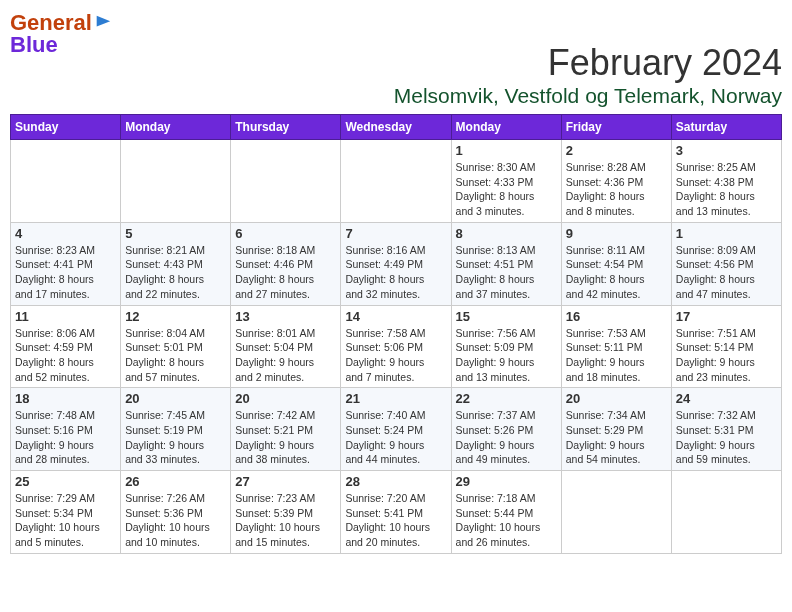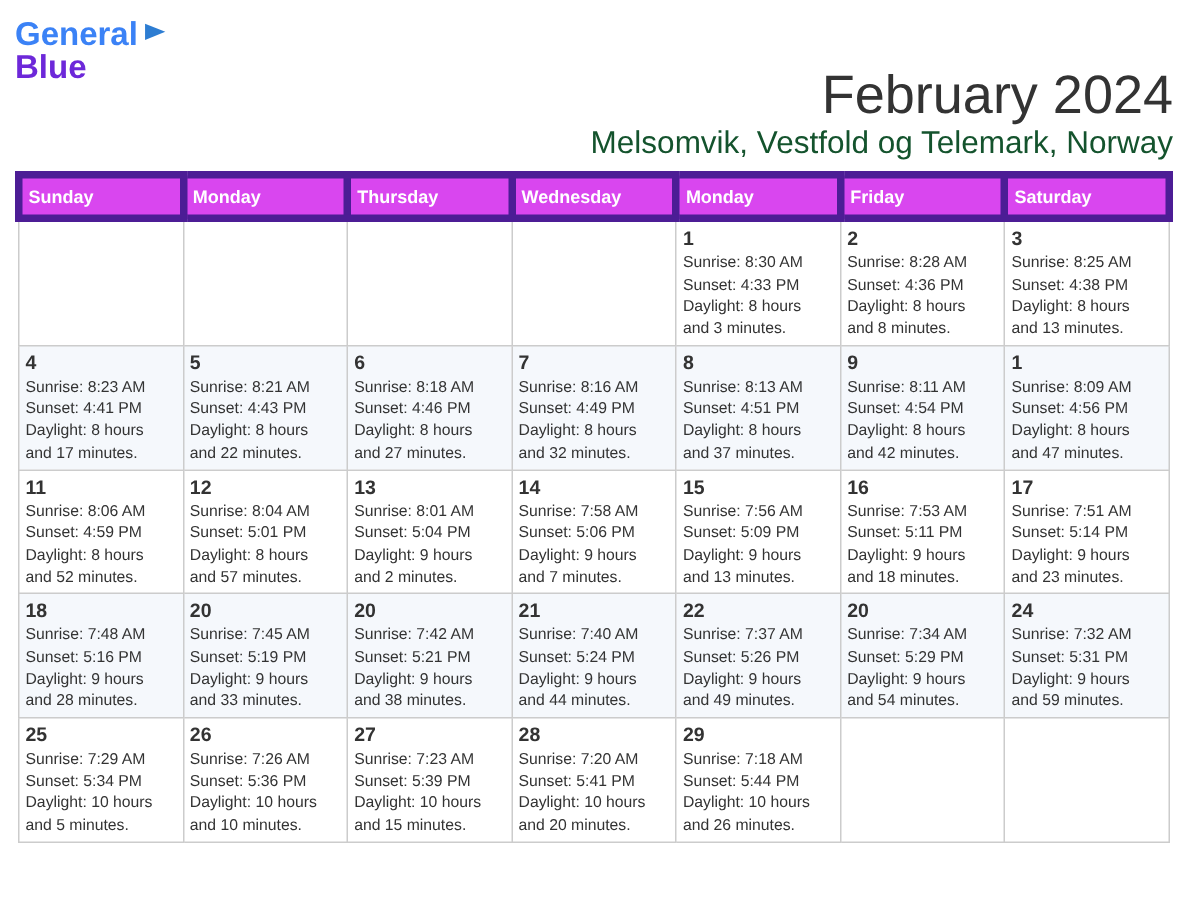--- a/index.html
+++ b/index.html
@@ -39,27 +39,27 @@
     .location {
       font-size: 21px;
       color: #14532d;
     }
     table {
       width: 100%;
       border-collapse: collapse;
       font-size: 11px;
     }
     thead th {
-      background: #d946ef;
+      background: #6d28d9;
       color: #fff;
       padding: 5px 4px;
       text-align: left;
       font-size: 12px;
       font-weight: bold;
-      border: 5px solid #4c1d95;
+      border: 1px solid #4c1d95;
     }
     tbody td {
       border: 1px solid #ccc;
       vertical-align: top;
       padding: 3px 4px;
       height: 82px;
       width: 14.28%;
       background: #fff;
     }
     tbody tr:nth-child(even) td {
@@ -80,21 +80,21 @@
       background: #fff !important;
     }
   </style>
 </head>
 <body>
 
 <div class="header">
   <div class="logo">
     <div>
       <div style="display:flex;align-items:center;">
-        <span class="logo-general" style="font-size:22px;font-weight:bold;color:#3b82f6;">General</span>
+        <span class="logo-general" style="font-size:22px;font-weight:bold;color:#c2410c;">General</span>
         <svg class="logo-icon" viewBox="0 0 20 20" width="20" height="20">
           <polygon points="3,2 18,8 3,14" fill="#2d7dd2"></polygon>
         </svg>
       </div>
       <div class="logo-blue" style="font-size:22px;font-weight:bold;color:#6d28d9;margin-top:-4px;">Blue</div>
     </div>
   </div>
   <div class="title-block">
     <div class="month-title">February 2024</div>
     <div class="location">Melsomvik, Vestfold og Telemark, Norway</div>

